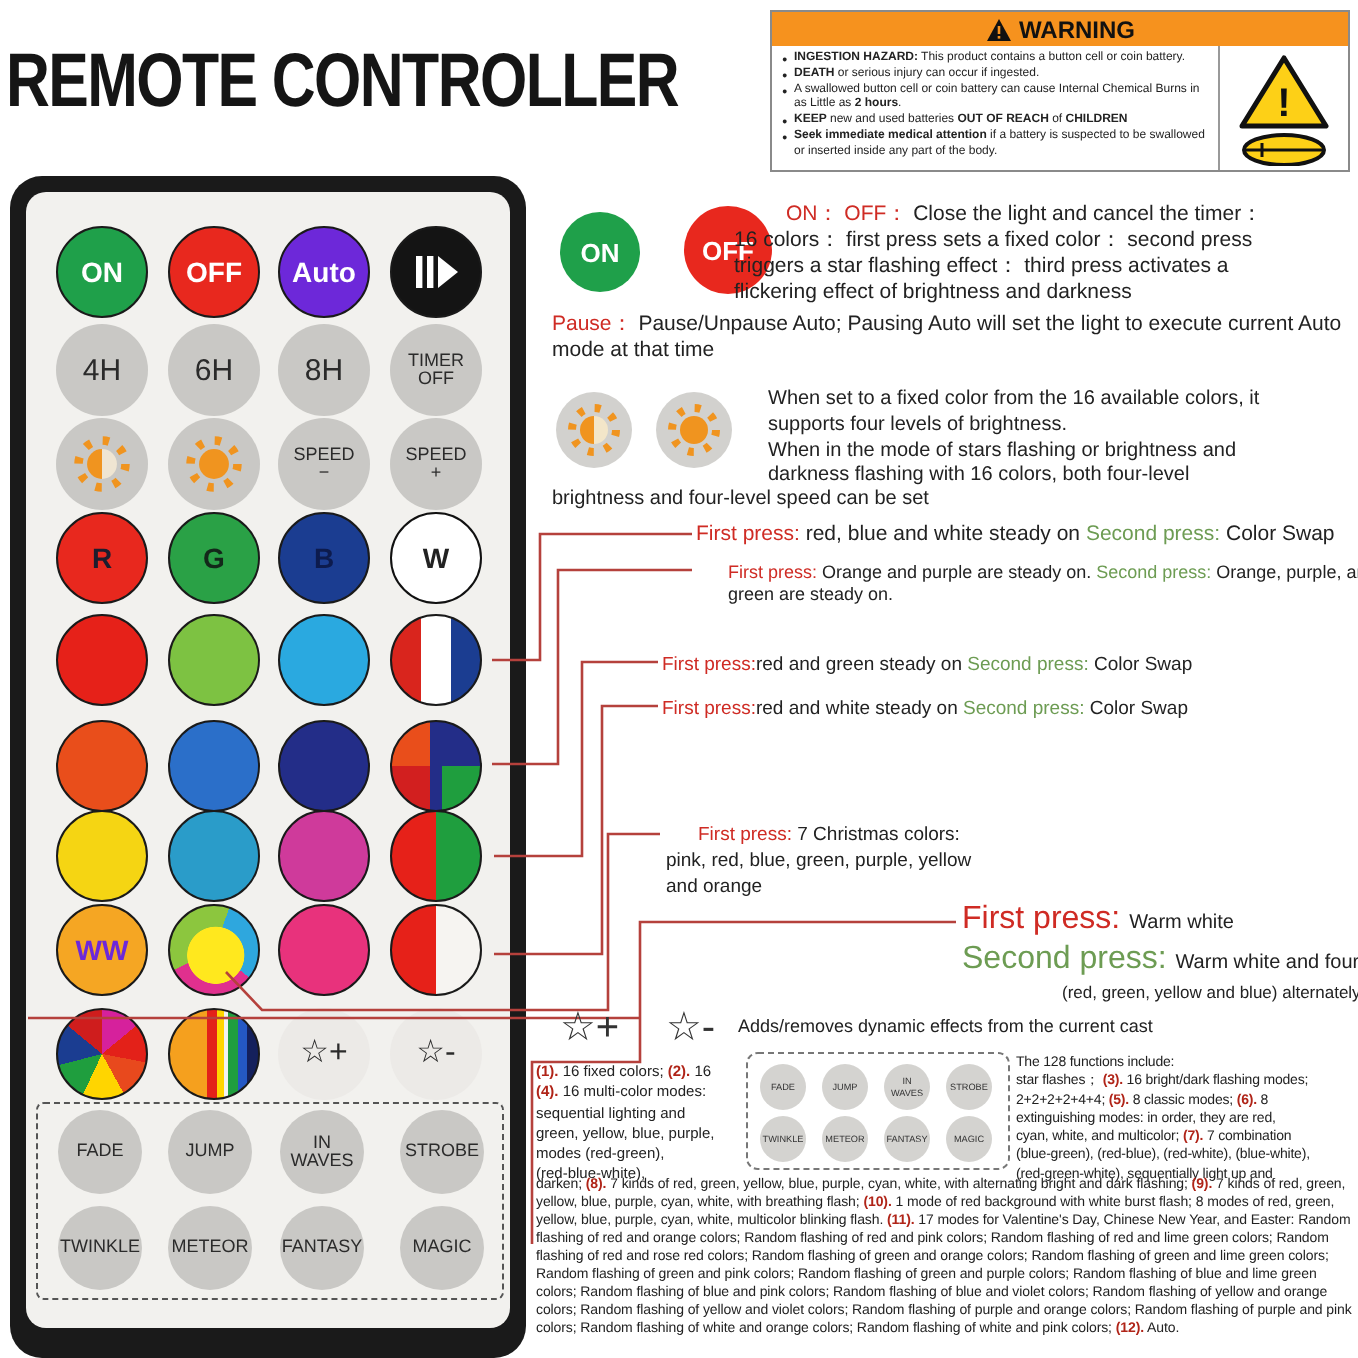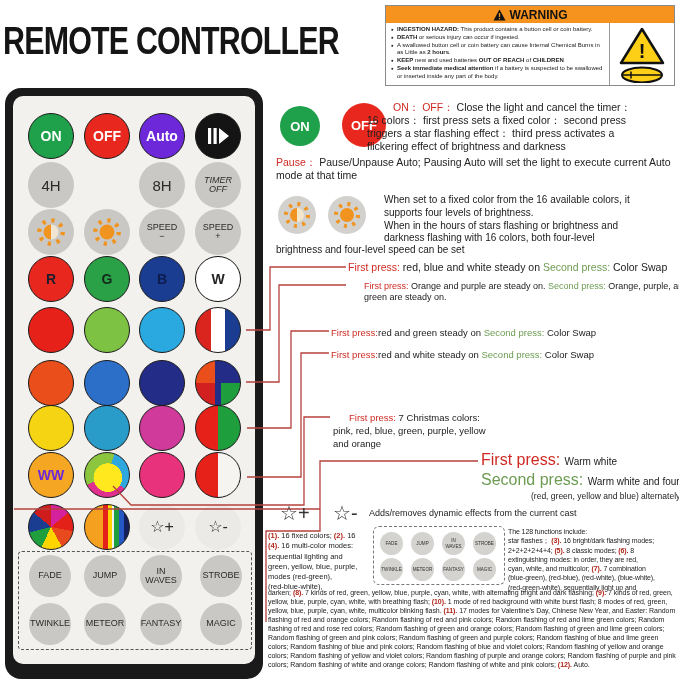--- a/index.html
+++ b/index.html
@@ -121,24 +121,27 @@
         <div class="rbtn" style="left: 182px; top: 17px; background: rgb(20, 20, 20); border: 1px solid rgb(26, 26, 26);">
           <svg width="26" height="26" viewBox="0 0 26 26">
             <rect x="3" y="5" width="3.2" height="16" fill="#fff"></rect>
             <rect x="8.5" y="5" width="3.2" height="16" fill="#fff"></rect>
             <path d="M14 5 L24 13 L14 21 Z" fill="#fff"></path>
           </svg>
         </div>
         <div class="rbtn" style="left: 15px; top: 66px; background: rgb(201, 200, 197);">
           <span class="lbl" style="font-size: 15px; color: rgb(43, 43, 43);">4H</span>
         </div>
+        <div class="rbtn" style="left: 71px; top: 66px; background: rgb(201, 200, 197);">
+          <span class="lbl" style="font-size: 15px; color: rgb(43, 43, 43);">6H</span>
+        </div>
         <div class="rbtn" style="left: 126px; top: 66px; background: rgb(201, 200, 197);">
           <span class="lbl" style="font-size: 15px; color: rgb(43, 43, 43);">8H</span>
         </div>
-        <div class="rbtn" style="left: 182px; top: 66px; background: rgb(201, 200, 197); font-style: italic;">
+        <div class="rbtn" style="left: 182px; top: 66px; background: rgb(201, 200, 197);">
           <span class="lbl" style="font-size: 9px; color: rgb(43, 43, 43);">TIMER</span>
           <span class="lbl" style="font-size: 9px; color: rgb(43, 43, 43);">OFF</span>
         </div>
         <div class="rbtn" style="left: 15px; top: 113px; background: rgb(201, 200, 197);">
           <svg width="32" height="32" viewBox="0 0 30 30">
             <circle cx="15" cy="15" r="11" fill="none" stroke="#f0941f" stroke-width="4" stroke-dasharray="3 5.64"></circle>
             <path d="M15 8a7 7 0 0 1 0 14z" fill="#efe5d2"></path>
             <path d="M15 8a7 7 0 0 0 0 14z" fill="#f0941f"></path>
           </svg>
         </div>
@@ -257,21 +260,21 @@
   </div>
   <div class="bright-icon" style="left:328px;top:196px;">
     <svg width="30" height="30" viewBox="0 0 30 30">
       <circle cx="15" cy="15" r="11" fill="none" stroke="#f0941f" stroke-width="4" stroke-dasharray="3 5.64"></circle>
       <circle cx="15" cy="15" r="7" fill="#f0941f"></circle>
     </svg>
   </div>
   <div class="ann p-bright">
       <div><span>When set to a fixed color from the 16 available colors, it</span></div>
       <div><span>supports four levels of brightness.</span></div>
-      <div><span>When in the hours of stars flashing or brightness and</span></div>
+      <div><span>When in the mode of stars flashing or brightness and</span></div>
       <div><span>darkness flashing with 16 colors, both four-level</span></div>
     </div>
   <div class="ann t1"><span class="c-red">First press:</span><span> red, blue and white steady on </span><span class="c-green">Second press:</span><span> Color Swap</span></div>
 
   <div class="ann p-bright2">brightness and four-level speed can be set</div>
   <div class="ann t2">
       <div><span class="c-red">First press:</span><span> Orange and purple are steady on. </span><span class="c-green">Second press:</span><span> Orange, purple, and</span></div>
       <div><span>green are steady on.</span></div>
     </div>
   <div class="ann t3"><span class="c-red">First press:</span><span>red and green steady on </span><span class="c-green">Second press:</span><span> Color Swap</span></div>

